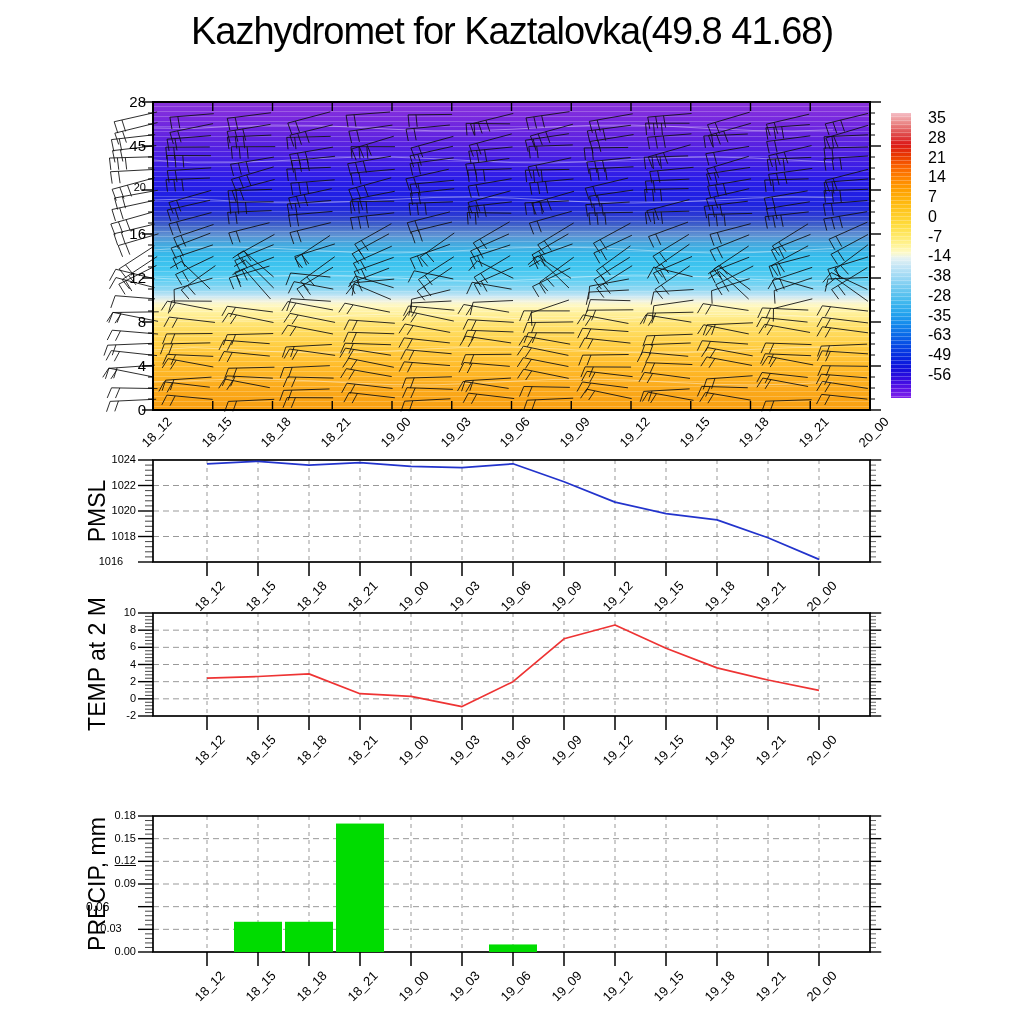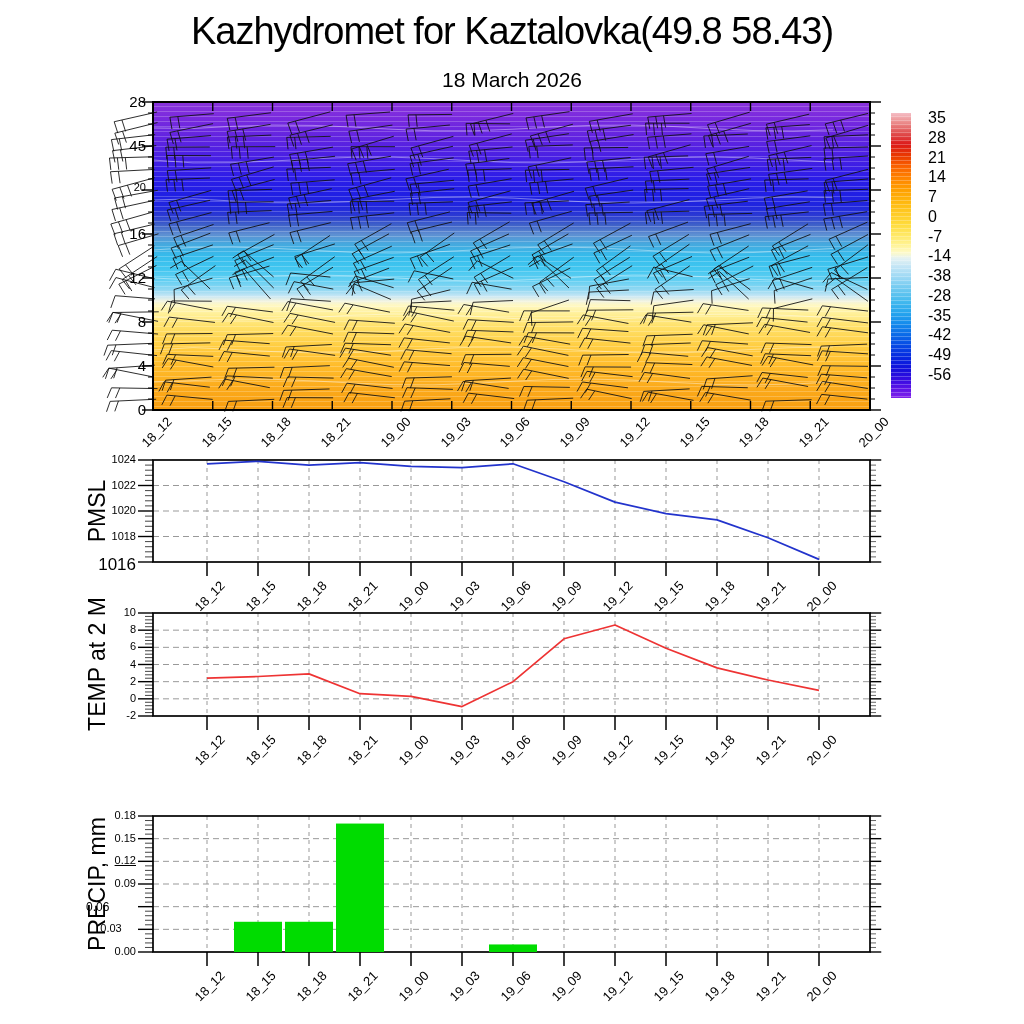--- a/index.html
+++ b/index.html
@@ -11,22 +11,21 @@
   #heatmap-bg{position:absolute;left:153px;top:102px;width:717px;height:308px;}
   #colorbar{position:absolute;left:891px;top:113px;width:20px;height:285px;}
   .side-label{position:absolute;font-size:23px;white-space:nowrap;
               transform:translate(-50%,-50%) rotate(-90deg);}
   #plot{position:absolute;left:0;top:0;pointer-events:none;}
 </style>
 </head>
 <body>
 
 <div id="stage">
-  <div class="title">Kazhydromet for Kaztalovka(49.8 58.43)</div>
-  <div class="subtitle">18 March 2026</div>
+  <div class="title">Kazhydromet for Kaztalovka(49.8 41.68)</div>
 
   <div id="heatmap-bg" style="background: repeating-linear-gradient(rgba(255, 255, 255, 0) 0px, rgba(255, 255, 255, 0) 4px, rgba(255, 255, 255, 0.22) 4px, rgba(255, 255, 255, 0.22) 5px), linear-gradient(rgb(138, 51, 220) 0%, rgb(122, 42, 222) 5%, rgb(95, 35, 224) 12%, rgb(68, 31, 228) 19%, rgb(43, 29, 232) 25%, rgb(32, 31, 228) 30%, rgb(32, 38, 222) 34%, rgb(43, 59, 210) 37%, rgb(63, 98, 200) 40%, rgb(94, 143, 210) 43%, rgb(70, 168, 222) 46%, rgb(53, 188, 236) 50%, rgb(65, 198, 240) 54%, rgb(99, 207, 242) 58%, rgb(146, 216, 242) 61%, rgb(198, 230, 244) 63%, rgb(239, 242, 226) 64.5%, rgb(255, 248, 194) 66%, rgb(255, 239, 149) 69%, rgb(255, 224, 104) 73%, rgb(255, 206, 67) 79%, rgb(255, 187, 42) 86%, rgb(251, 170, 27) 93%, rgb(248, 158, 16) 100%);"></div>
   <div id="colorbar" style="background: repeating-linear-gradient(rgba(255, 255, 255, 0) 0px, rgba(255, 255, 255, 0) 3px, rgba(255, 255, 255, 0.25) 3px, rgba(255, 255, 255, 0.25) 4px), linear-gradient(rgb(245, 189, 197) 0%, rgb(236, 145, 145) 3%, rgb(224, 80, 80) 7%, rgb(220, 26, 26) 11%, rgb(234, 58, 0) 15%, rgb(250, 100, 0) 19%, rgb(255, 133, 0) 23%, rgb(255, 160, 0) 27%, rgb(255, 183, 14) 31%, rgb(255, 202, 36) 35%, rgb(255, 219, 60) 39%, rgb(255, 233, 104) 43%, rgb(255, 242, 145) 46%, rgb(254, 250, 200) 49%, rgb(228, 242, 242) 51%, rgb(194, 229, 246) 54%, rgb(152, 215, 244) 58%, rgb(108, 200, 240) 62%, rgb(68, 186, 238) 66%, rgb(39, 166, 238) 70%, rgb(20, 139, 236) 74%, rgb(10, 105, 232) 78%, rgb(7, 70, 228) 82%, rgb(6, 38, 224) 86%, rgb(21, 15, 220) 90%, rgb(58, 12, 226) 94%, rgb(96, 20, 232) 97%, rgb(128, 33, 234) 100%);"></div>
 
   <div class="side-label" style="left:97px;top:511px;">PMSL</div>
   <div class="side-label" style="left:97px;top:664px;">TEMP at 2 M</div>
   <div class="side-label" style="left:97px;top:884px;">PRECIP, mm</div>
 
   <svg id="plot" width="1024" height="1024">
       <path d="M 153 382 L 193 380.6 L 233 379.1 L 273 379.3 L 313 380.9 L 353 383.1 L 393 384.7 L 433 384.9 L 473 383.4 L 513 381.2 L 553 379.5 L 593 379.1 L 633 380.2 L 673 382.4 L 713 384.3 L 753 385.0 L 793 384.0 L 833 382.0" fill="none" stroke="#ffffff" stroke-width="0.8" opacity="0.5"></path>
@@ -1512,24 +1511,24 @@
     <div style="left: 928px; top: 128.77px; position: absolute; font-size: 16px;">28</div>
     <div style="left: 928px; top: 148.54px; position: absolute; font-size: 16px;">21</div>
     <div style="left: 928px; top: 168.31px; position: absolute; font-size: 16px;">14</div>
     <div style="left: 928px; top: 188.08px; position: absolute; font-size: 16px;">7</div>
     <div style="left: 928px; top: 207.85px; position: absolute; font-size: 16px;">0</div>
     <div style="left: 928px; top: 227.62px; position: absolute; font-size: 16px;">-7</div>
     <div style="left: 928px; top: 247.39px; position: absolute; font-size: 16px;">-14</div>
     <div style="left: 928px; top: 267.16px; position: absolute; font-size: 16px;">-38</div>
     <div style="left: 928px; top: 286.93px; position: absolute; font-size: 16px;">-28</div>
     <div style="left: 928px; top: 306.7px; position: absolute; font-size: 16px;">-35</div>
-    <div style="left: 928px; top: 326.47px; position: absolute; font-size: 16px;">-42</div>
+    <div style="left: 928px; top: 326.47px; position: absolute; font-size: 16px;">-63</div>
     <div style="left: 928px; top: 346.24px; position: absolute; font-size: 16px;">-49</div>
     <div style="left: 928px; top: 366.01px; position: absolute; font-size: 16px;">-56</div>
-    <div style="left: 86px; top: 555px; width: 50px; text-align: right; font-size: 17px; position: absolute;">1016</div>
+    <div style="left: 86px; top: 555px; width: 50px; text-align: center; font-size: 11px; position: absolute;">1016</div>
     <div style="left: 86px; top: 529.5px; width: 50px; text-align: right; font-size: 11px; position: absolute;">1018</div>
     <div style="left: 86px; top: 504px; width: 50px; text-align: right; font-size: 11px; position: absolute;">1020</div>
     <div style="left: 86px; top: 478.5px; width: 50px; text-align: right; font-size: 11px; position: absolute;">1022</div>
     <div style="left: 86px; top: 453px; width: 50px; text-align: right; font-size: 11px; position: absolute;">1024</div>
     <div style="position: absolute; left: 217px; top: 578px; width: 0px; height: 0px;">
       <div style="position: absolute; right: 0px; top: 0px; white-space: nowrap; font-size: 13px; transform: rotate(-45deg); transform-origin: 100% 0px;">18_12</div>
     </div>
     <div style="position: absolute; left: 268px; top: 578px; width: 0px; height: 0px;">
       <div style="position: absolute; right: 0px; top: 0px; white-space: nowrap; font-size: 13px; transform: rotate(-45deg); transform-origin: 100% 0px;">18_15</div>
     </div>

